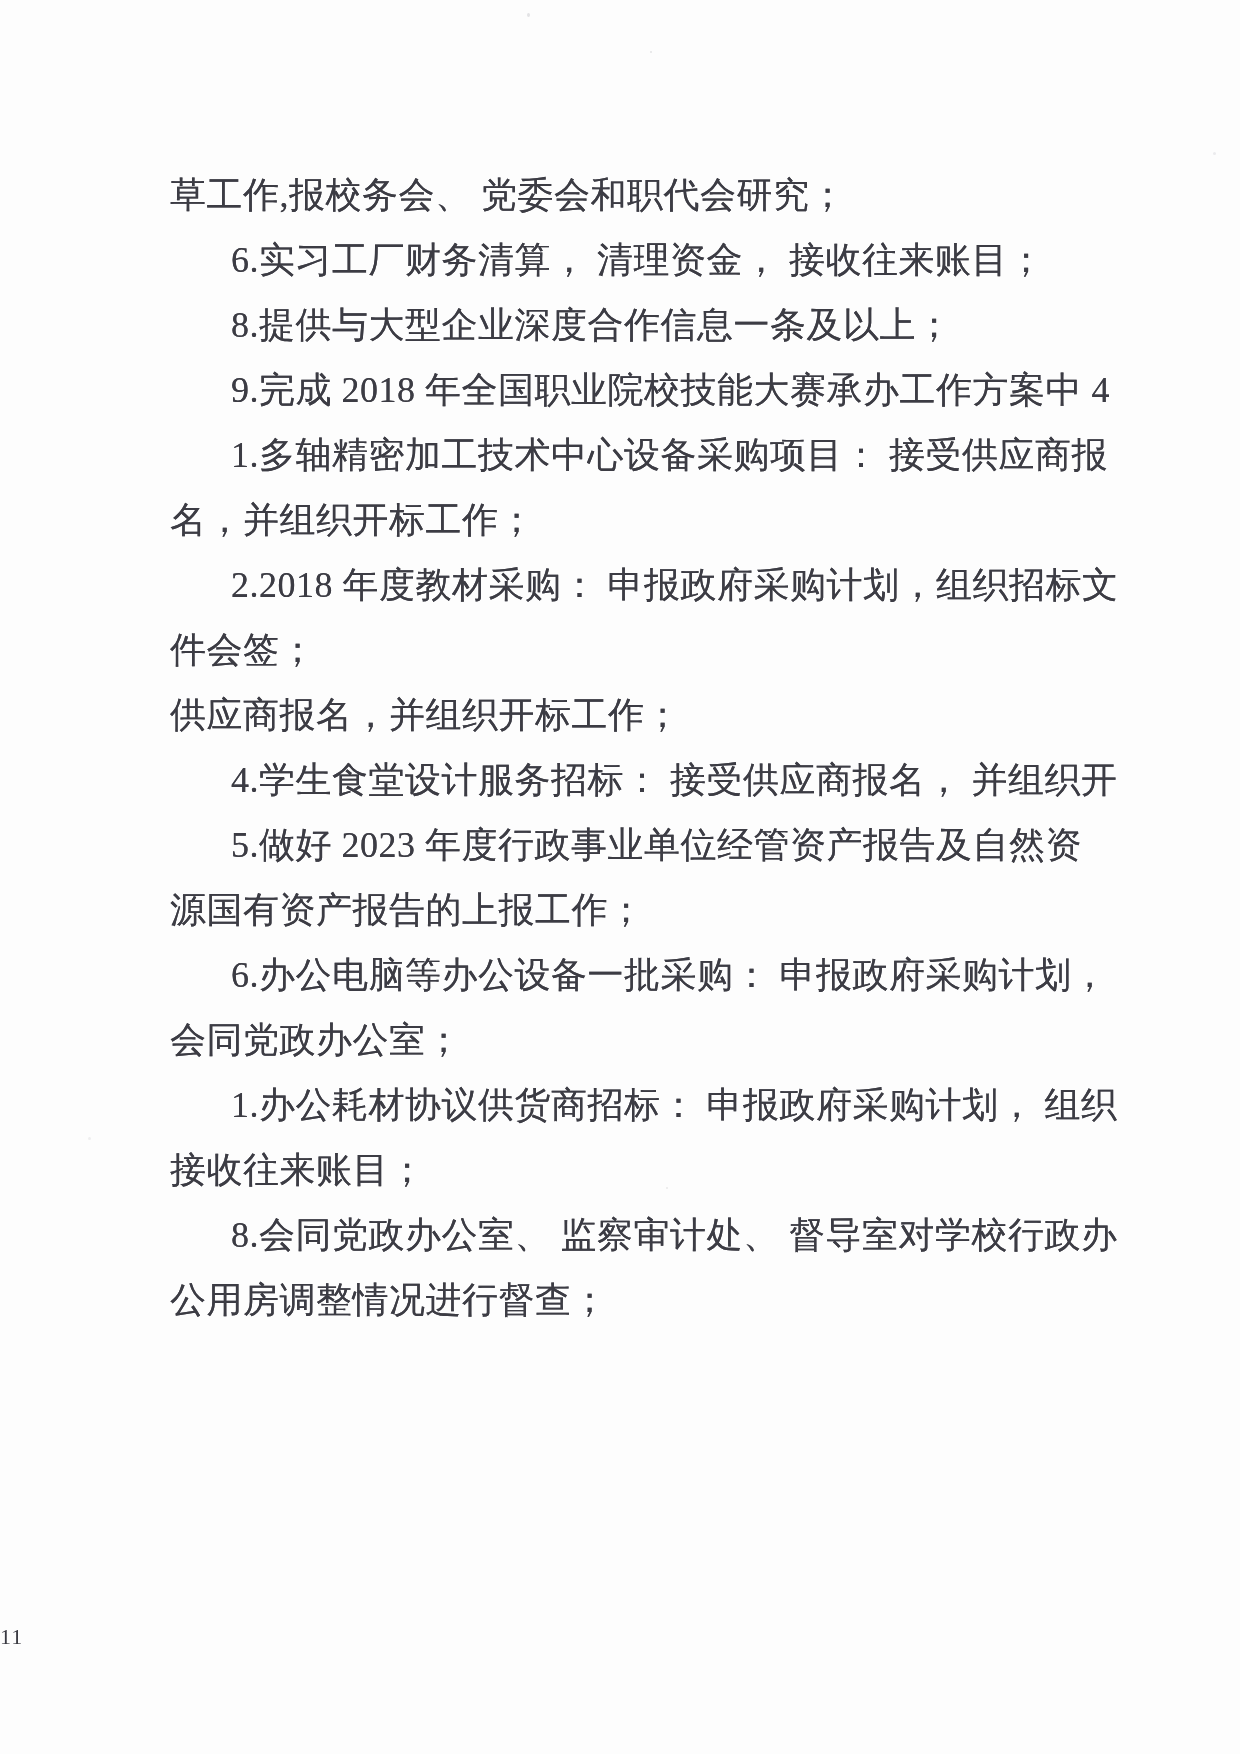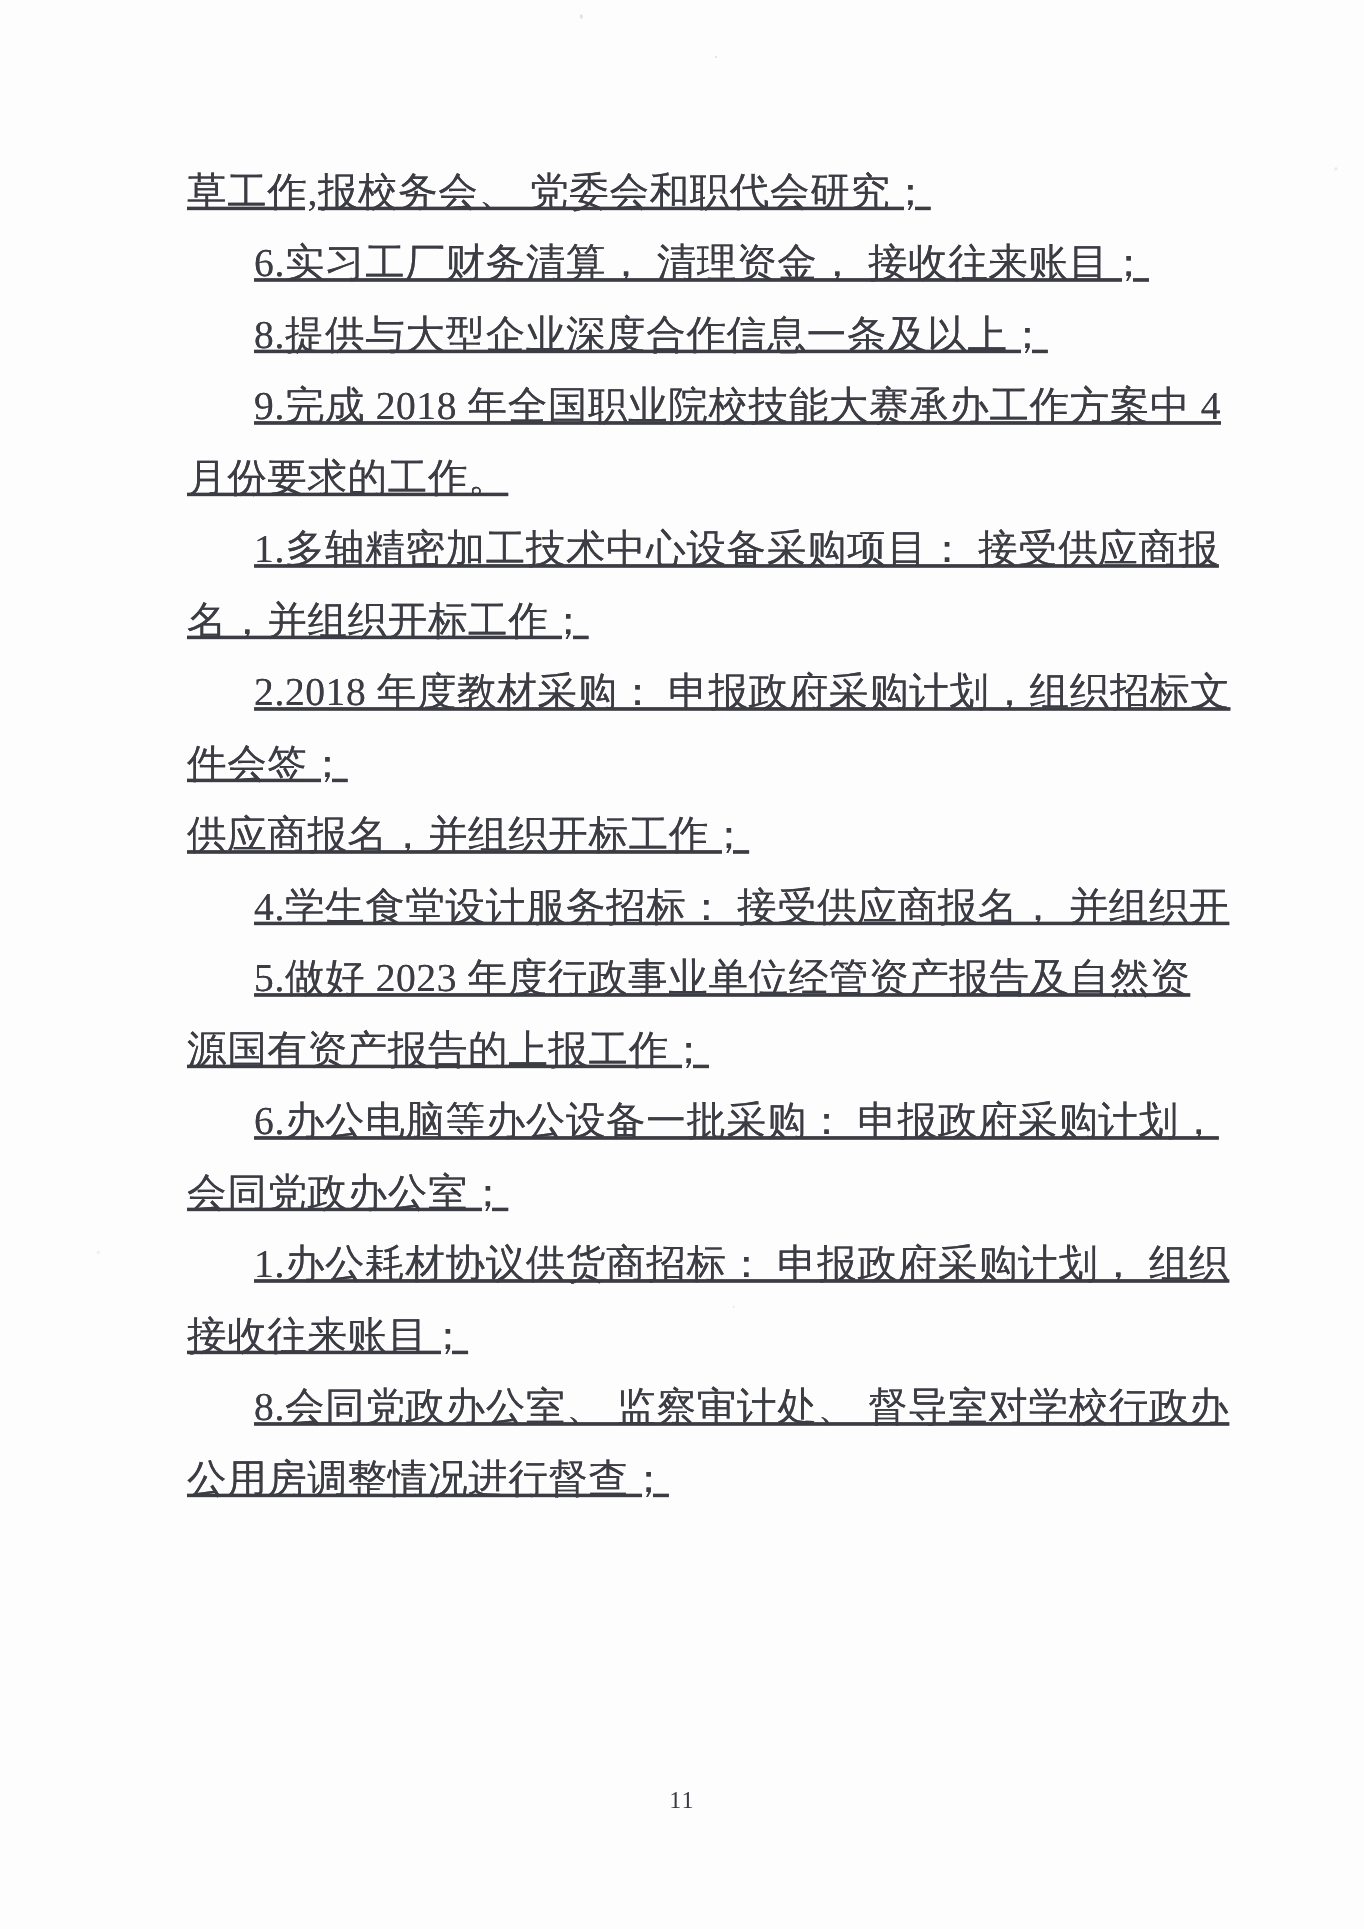--- a/index.html
+++ b/index.html
@@ -13,23 +13,22 @@
     position: relative;
     width: 1240px;
     height: 1754px;
     background: #fdfdfd;
     color: #3c3c44;
     overflow: hidden;
   }
   .doc-body {
     position: absolute;
     left: 170px;
-    top: 142px;
+    top: 163px;
     width: 915px;
-    text-decoration: underline;
   }
   .line {
     height: 65px;
     line-height: 65px;
     font-size: 36px;
     white-space: nowrap;
     letter-spacing: 0.5px;
     color: #3c3c44;
     text-shadow: 0 0 0.4px #55555d;
   }
@@ -48,21 +47,21 @@
     font-weight: bold;
     color: #2f2f38;
     letter-spacing: 2px;
     text-shadow: 0 0 0.8px #2f2f38;
   }
   .page-number {
     position: absolute;
     top: 1624px;
     left: 0;
     width: 100%;
-    text-align: center;
+    text-align: left;
     font-size: 22px;
     letter-spacing: 1px;
     color: #3a3a42;
   }
   .speck {
     position: absolute;
     background: rgba(110, 110, 122, 0.18);
     border-radius: 50%;
   }
   .speck.s1 { left: 527px; top: 13px;  width: 3px; height: 4px; }
@@ -73,21 +72,20 @@
 </style>
 </head>
 <body>
 
 <div class="page">
   <div class="doc-body" id="doc-body">
       <div class="line continuation">草工作,报校务会、 党委会和职代会研究；</div>
       <div class="line paragraph">6.实习工厂财务清算， 清理资金， 接收往来账目；</div>
       <div class="line paragraph">8.提供与大型企业深度合作信息一条及以上；</div>
       <div class="line paragraph-justified">9.完成 2018 年全国职业院校技能大赛承办工作方案中 4</div>
-      <div class="line continuation">月份要求的工作。</div>
       <div class="line paragraph-justified">1.多轴精密加工技术中心设备采购项目： 接受供应商报</div>
       <div class="line continuation">名，并组织开标工作；</div>
       <div class="line paragraph-justified">2.2018 年度教材采购： 申报政府采购计划，组织招标文</div>
       <div class="line continuation">件会签；</div>
       <div class="line continuation">供应商报名，并组织开标工作；</div>
       <div class="line paragraph-justified">4.学生食堂设计服务招标： 接受供应商报名， 并组织开</div>
       <div class="line paragraph-justified">5.做好 2023 年度行政事业单位经管资产报告及自然资</div>
       <div class="line continuation">源国有资产报告的上报工作；</div>
       <div class="line paragraph-justified">6.办公电脑等办公设备一批采购： 申报政府采购计划，</div>
       <div class="line continuation">会同党政办公室；</div>

